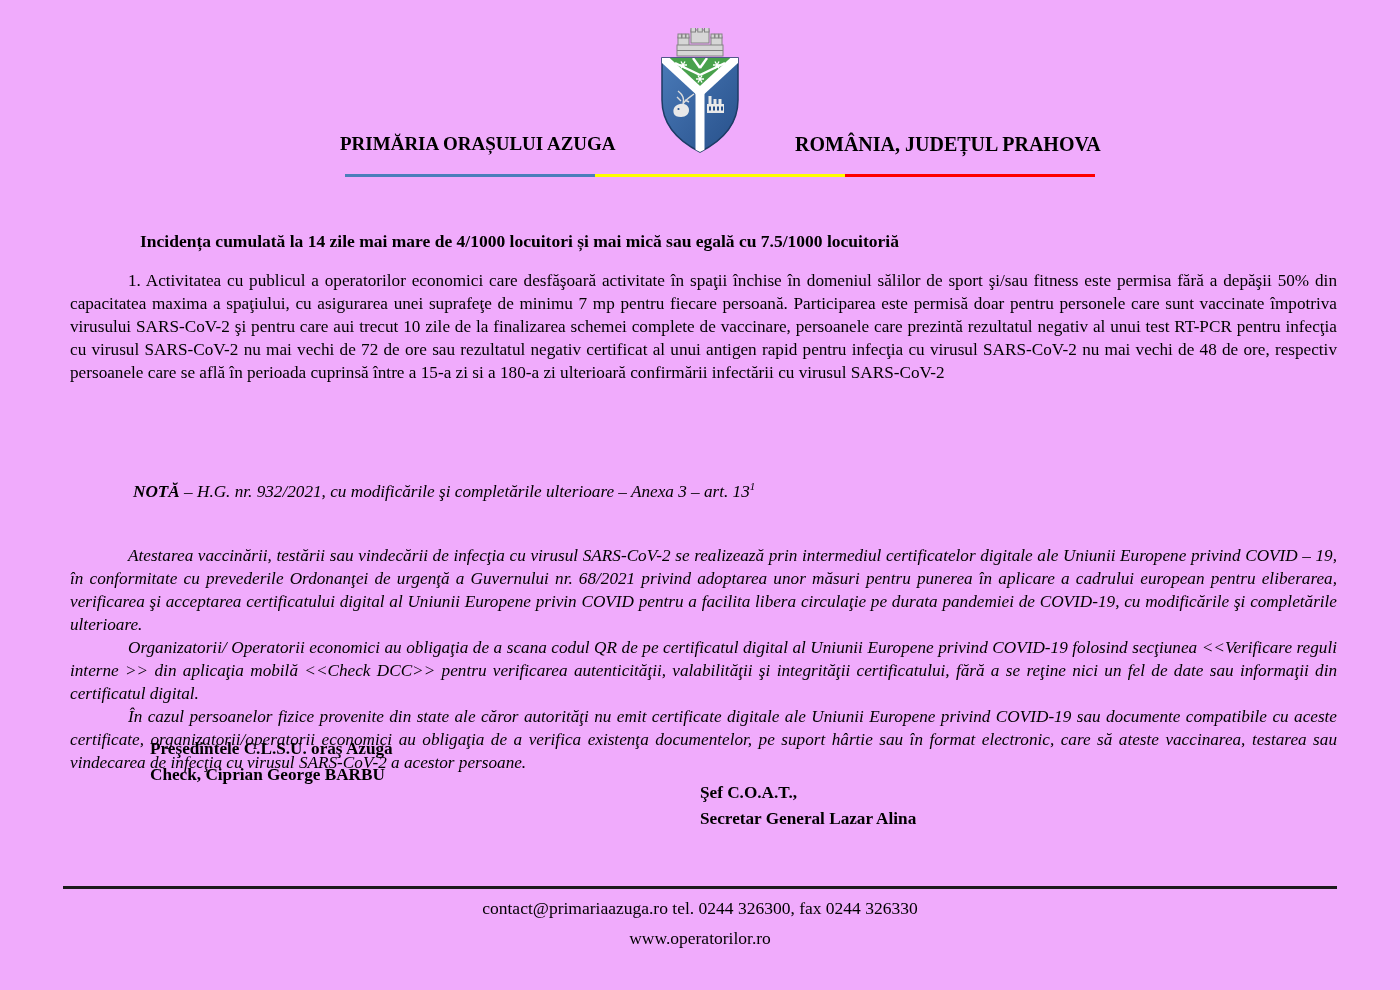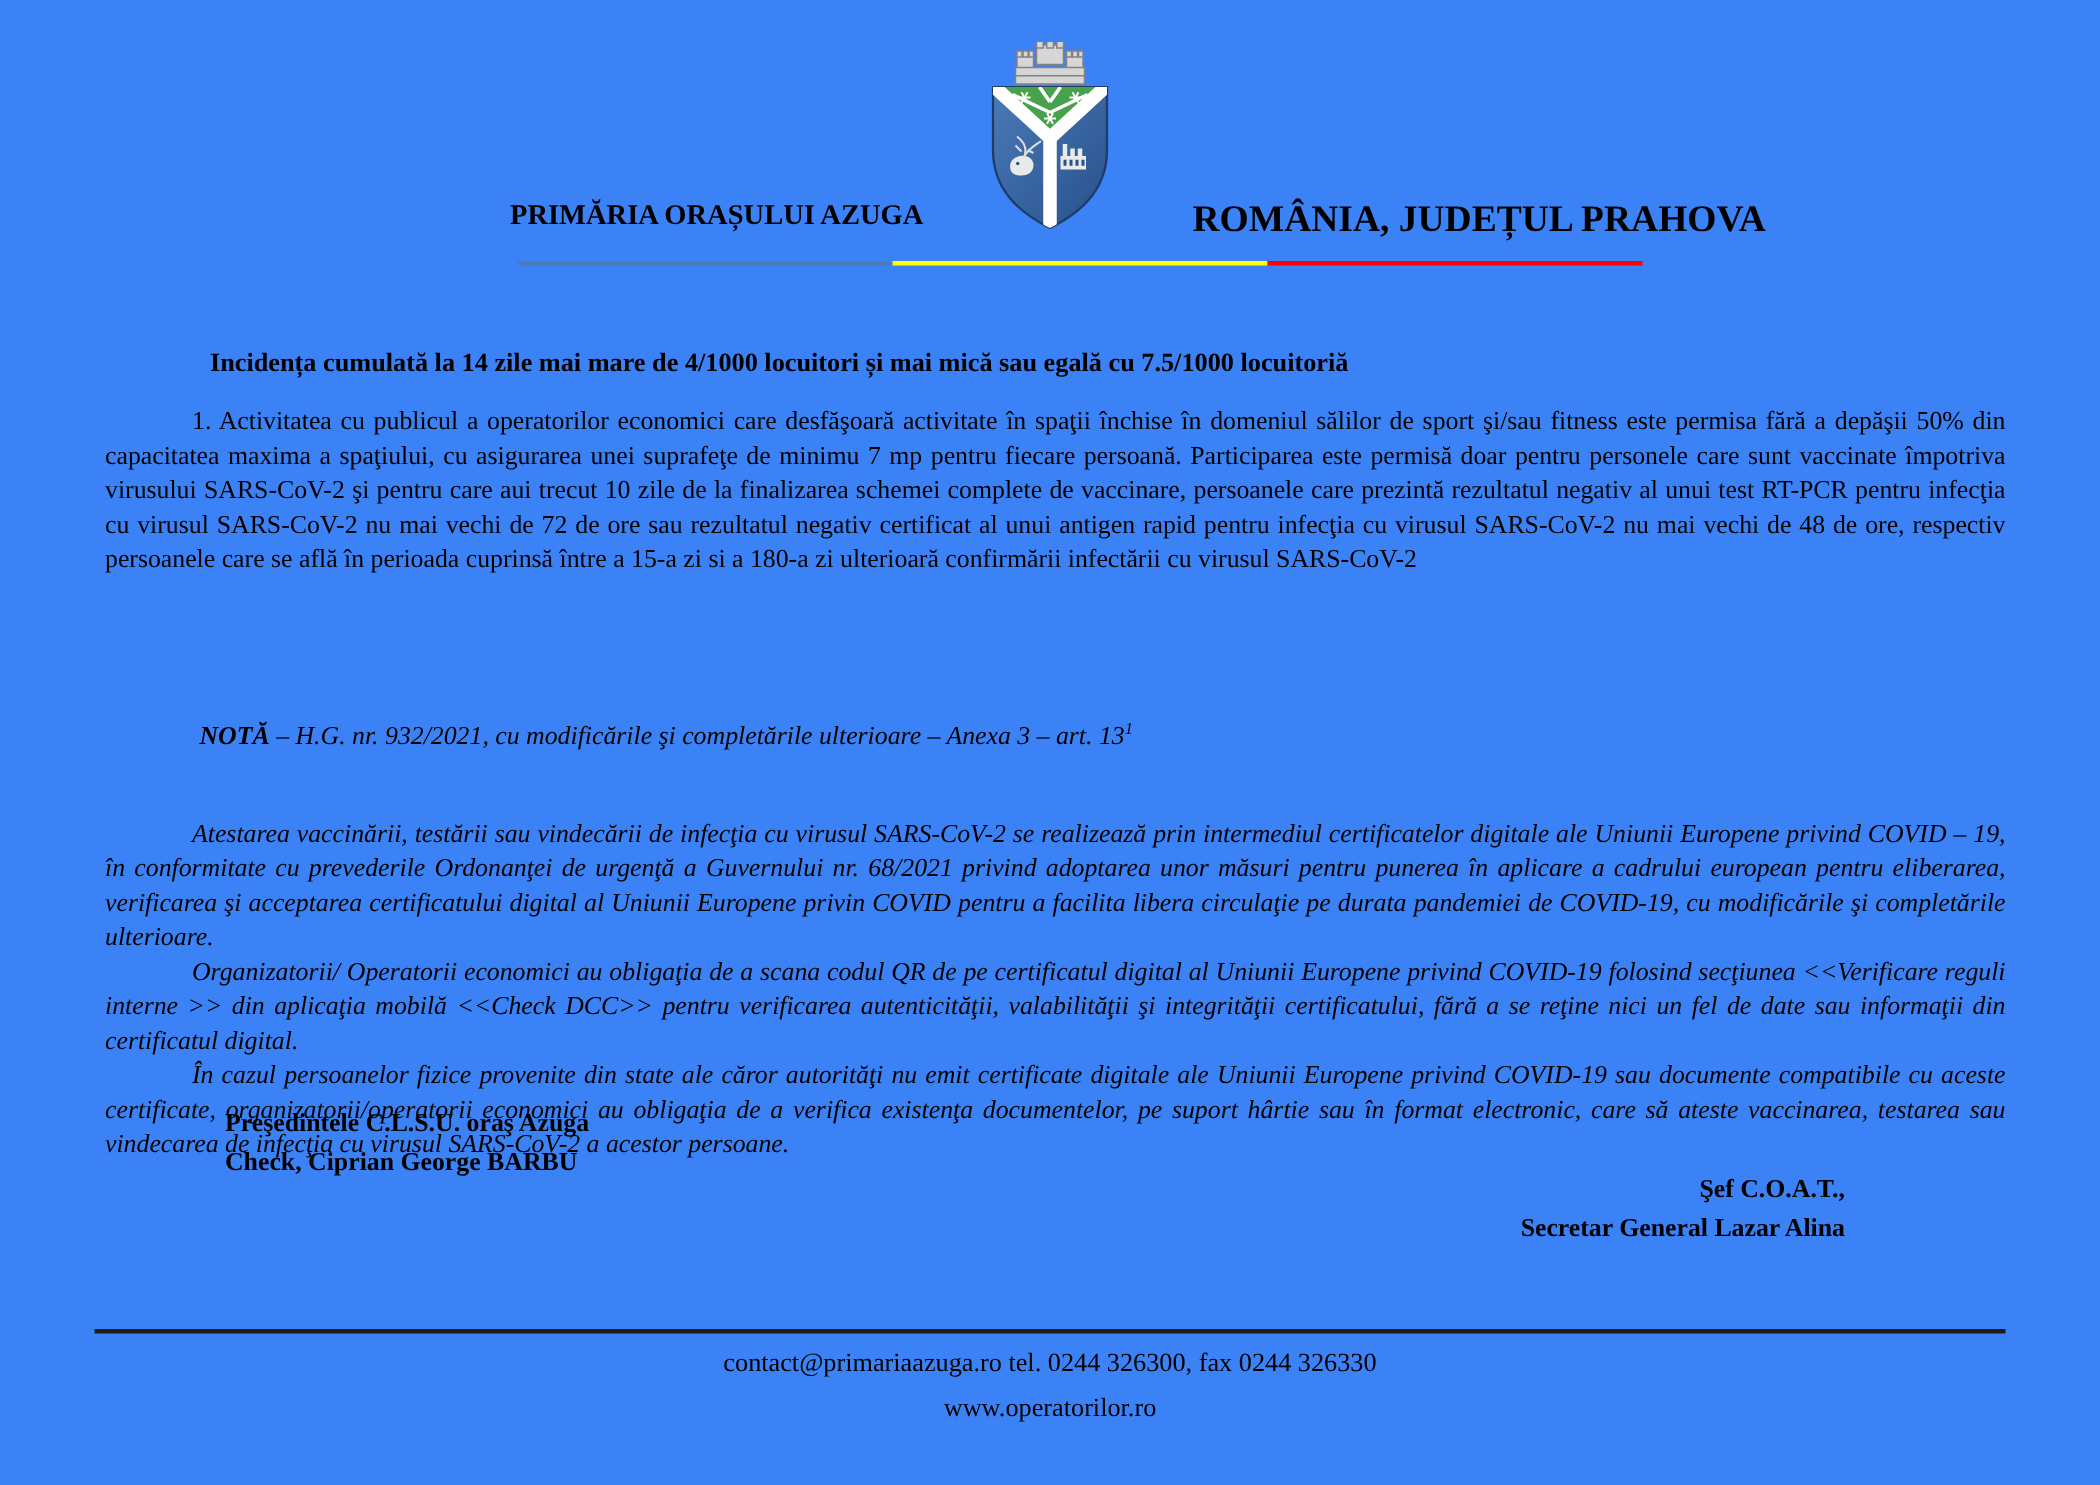--- a/index.html
+++ b/index.html
@@ -1,36 +1,36 @@
 <!DOCTYPE html>
 <html><head>
 <meta charset="utf-8">
 <style>
   html,body{margin:0;padding:0;background:#ffffff;}
   .page{
-    position:relative;width:1400px;height:990px;background:#3b82f6;
+    position:relative;width:1400px;height:990px;background:#f0abfc;
     font-family:"Liberation Serif","DejaVu Serif",serif;color:#000;overflow:hidden;
   }
   .coat{position:absolute;left:655px;top:28px;width:90px;height:128px;}
   .header-left{position:absolute;left:340px;top:133px;font-weight:bold;font-size:19px;white-space:nowrap;}
-  .header-right{position:absolute;left:795px;top:133px;font-weight:bold;font-size:25px;white-space:nowrap;}
+  .header-right{position:absolute;left:795px;top:133px;font-weight:bold;font-size:20px;white-space:nowrap;}
   .tricolor{position:absolute;left:345px;top:174px;width:750px;height:3px;display:flex;}
   .tc{flex:1;height:100%;}
   .doc-title{position:absolute;left:140px;top:231px;font-size:17.5px;font-weight:bold;white-space:nowrap;}
   .para-main{position:absolute;left:70px;top:269px;width:1267px;font-size:17.2px;line-height:23px;
     text-align:justify;text-indent:58px;margin:0;}
   .note{position:absolute;left:70px;top:480px;font-size:17.2px;font-style:italic;text-indent:63px;margin:0;white-space:nowrap;}
   .note .note-label{font-weight:bold;}
   .note sup{font-size:11px;}
   .italic-block{position:absolute;left:70px;top:503px;width:1267px;font-size:17.2px;line-height:23px;
     font-style:italic;text-align:justify;margin-top:41px;}
   .italic-block p{margin:0;text-indent:58px;}
   .sig-left{position:absolute;left:150px;top:736px;width:480px;text-align:left;
     font-weight:bold;font-size:17.2px;line-height:26px;}
-  .sig-right{position:absolute;left:700px;top:780px;width:530px;text-align:right;
+  .sig-right{position:absolute;left:700px;top:780px;width:530px;text-align:left;
     font-weight:bold;font-size:17.2px;line-height:26px;}
   .footer-rule{position:absolute;left:63px;top:886px;width:1274px;height:3px;background:#1c1c1c;}
   .footer-contact{position:absolute;left:0;top:898px;width:1400px;text-align:center;font-size:17.5px;}
   .footer-site{position:absolute;left:0;top:928px;width:1400px;text-align:center;font-size:17.5px;}
 </style>
 </head>
 <body>
 
 <div class="page">
 

